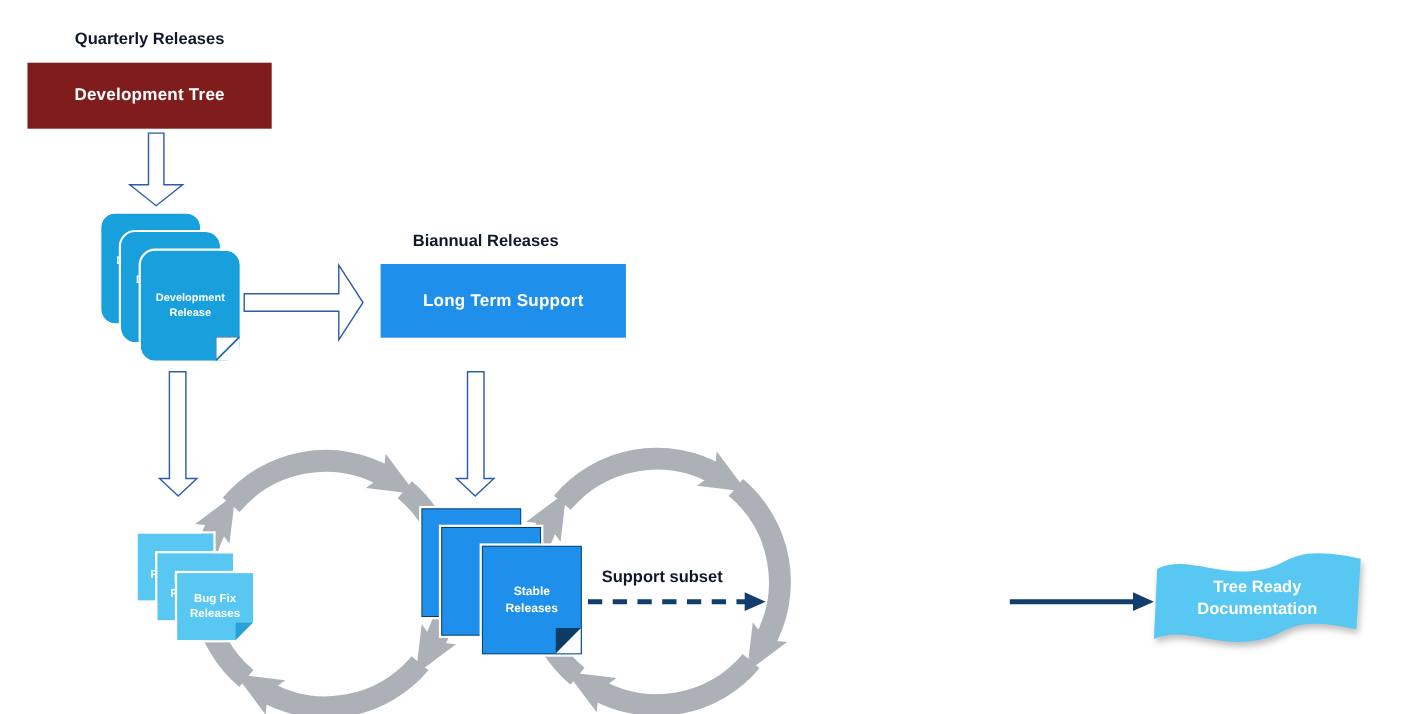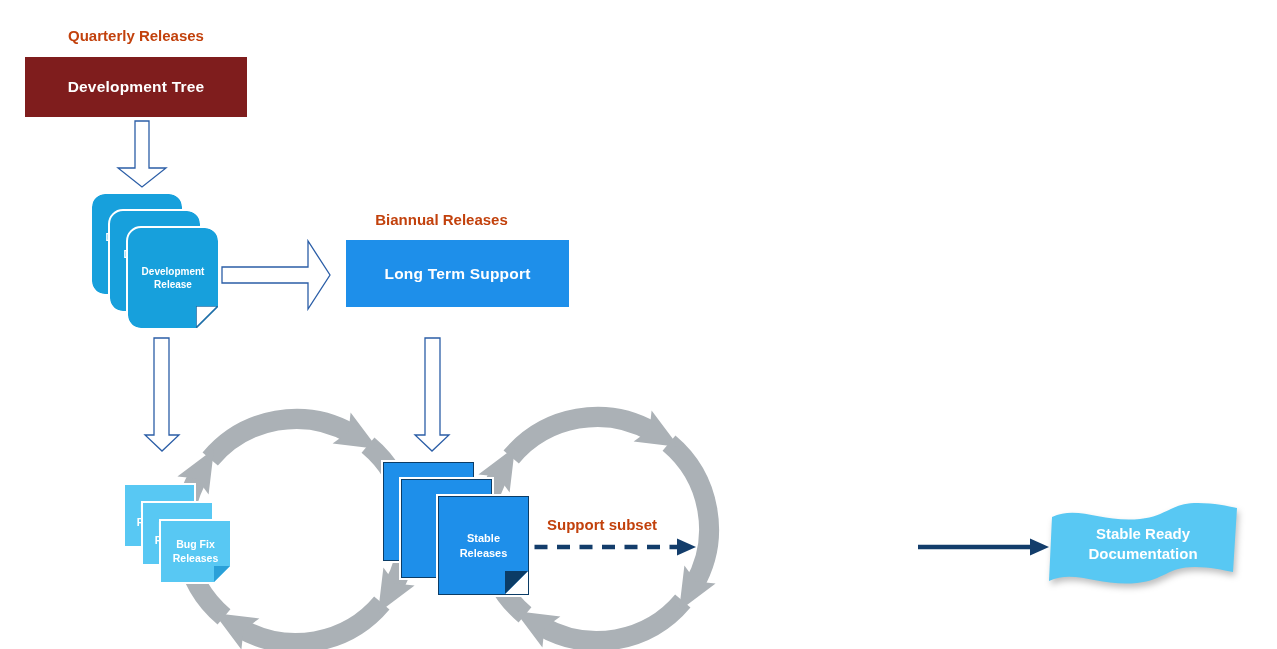--- a/index.html
+++ b/index.html
@@ -1,21 +1,21 @@
 <!DOCTYPE html>
 <html><head>
 <meta charset="utf-8">
 <style>
   html,body{margin:0;padding:0;background:#fff;}
   .canvas{position:relative;width:1277px;height:649px;overflow:hidden;background:#fff;
           font-family:"Liberation Sans",sans-serif;}
   .abs{position:absolute;}
   .layer-graphics{left:0;top:0;z-index:1;}
   .node,.card,.label,.flag{z-index:3;}
-  .label{color:#c2410c;font-size:15px;font-weight:600;text-align:center;}
+  .label{color:#0f172a;font-size:15px;font-weight:600;text-align:center;}
   .node{display:flex;align-items:center;justify-content:center;color:#fff;
         font-size:15.5px;font-weight:700;text-align:center;letter-spacing:.2px;}
   .box-devtree{background:#7f1d1d;}
   .box-lts{background:#1E8FEA;}
   .box-acb{background:#0C4D7E;}
   .card{display:flex;align-items:center;justify-content:center;text-align:center;
         color:#fff;font-weight:700;line-height:1.3;outline:2px solid #fff;box-sizing:border-box;}
   .card-dev{background:#17A0DC;width:90px;height:100px;font-size:10px;padding:0 8px;border-radius:13px;}
   .card-bug{background:#58C8F3;width:69px;height:61px;font-size:10.5px;padding:0 4px;}
   .card-stable{background:#1E8FEA;width:91px;height:99px;font-size:11px;padding:0 12px;
@@ -106,16 +106,16 @@
       <path d="M0,23 L23,0 L23,23 Z" fill="#ffffff"></path>
       <path d="M0,23 L23,0 L0,0 Z" fill="#0B3C66"></path>
     </svg>
   </div>
 
   <div class="abs flag-wrap" style="left:1048px;top:501px;width:190px;height:90px;">
     <svg class="flag-svg" width="190" height="90" viewBox="0 0 190 90">
       <path d="M4,16 C30,4 55,22 92,18 C120,15 122,2 150,2 C166,2 180,5 189,7
                L185,71 C175,69 162,66 147,66 C119,66 117,79 89,82 C52,86 27,68 1,80 Z" fill="#58C8F3"></path>
     </svg>
-    <div class="flag-text" style="left:12px;top:14px;width:166px;height:58px;">Stable Ready Documentation</div>
+    <div class="flag-text" style="left:12px;top:14px;width:166px;height:58px;">Tree Ready Documentation</div>
   </div>
 
 </div>
 
 </body></html>

